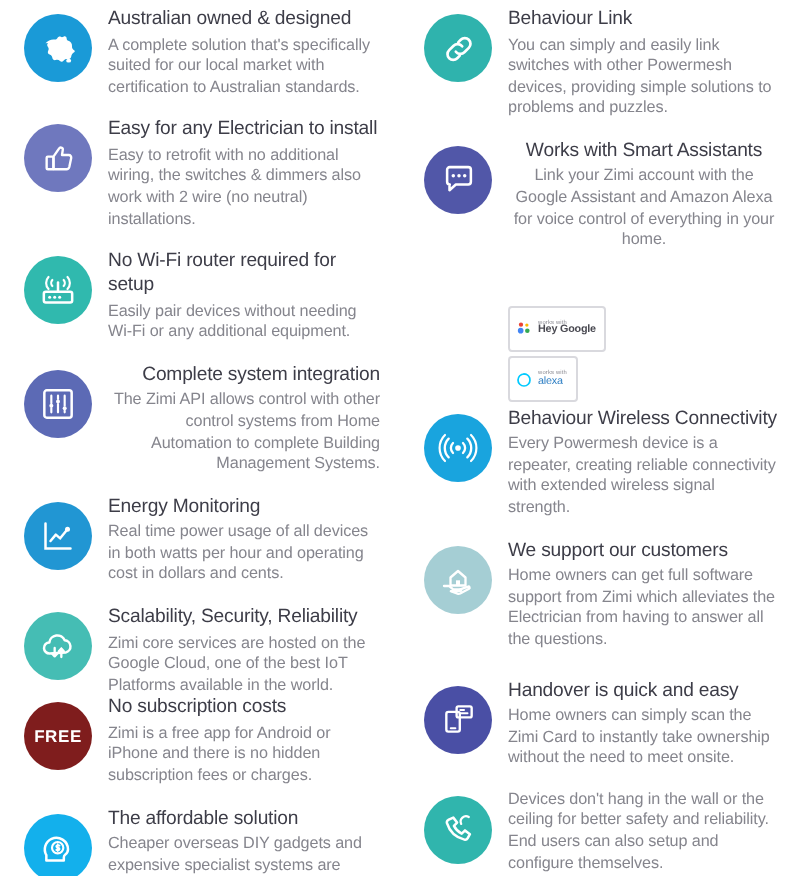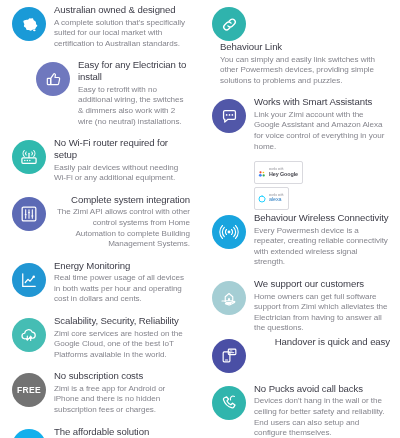--- a/index.html
+++ b/index.html
@@ -101,21 +101,21 @@
           <svg width="20" height="20" viewBox="0 0 24 24">
             <path fill="#fff" d="M4.5 9.2c1.4-1.8 3.6-2.6 5.6-2.3.8.1 1.3-.3 1.6-.9.4-.8 1.3-1.1 2-.7.5.3 1.1.2 1.6-.1.9-.5 1.9.1 1.9 1.1 0 .7.4 1.2 1 1.4 1.4.4 2.3 1.7 2.2 3.1-.1 1.2.4 2 1.3 2.6.5.3.5.9 0 1.2-1 .6-1.6 1.5-1.8 2.6-.2 1-1.1 1.6-2.1 1.4-1-.2-1.9.2-2.5 1-.5.7-1.5.8-2.1.2-.7-.7-1.6-.9-2.5-.6-1 .3-2-.3-2.1-1.3-.1-1-.7-1.7-1.6-2-1-.3-1.4-1.4-.9-2.3.5-.8.4-1.7-.2-2.4-.6-.7-.5-1.7.2-2.2z"></path>
             <ellipse fill="#fff" cx="18.4" cy="19.6" rx="1.5" ry="1.1"></ellipse>
           </svg>
         </div>
         <div class="txt">
           <div class="f-title">Australian owned &amp; designed</div>
           <div class="f-body">A complete solution that's specifically suited for our local market with certification to Australian standards.</div>
         </div>
       </div>
-      <div class="feature" style="margin-bottom: 10px; margin-left: 24px;">
+      <div class="feature" style="margin-bottom: 10px;">
         <div class="icon-wrap" style="background: rgb(111, 120, 190);">
           <svg width="19" height="19" viewBox="0 0 24 24">
             <path fill="none" stroke="#fff" stroke-width="1.5" stroke-linejoin="round" d="M8.5 10.5l3.6-5.2c.3-.5.9-.7 1.4-.5.6.2 1 .8.9 1.4l-.5 3.3h4.3c1 0 1.7.9 1.5 1.9l-1.2 5.7c-.2.8-.9 1.4-1.7 1.4H8.5z"></path>
             <rect fill="none" stroke="#fff" stroke-width="1.5" stroke-linejoin="round" x="4.2" y="10.5" width="4.3" height="8" rx="0.7"></rect>
           </svg>
         </div>
         <div class="txt">
           <div class="f-title">Easy for any Electrician to install</div>
           <div class="f-body">Easy to retrofit with no additional wiring, the switches &amp; dimmers also work with 2 wire (no neutral) installations.</div>
         </div>
@@ -157,34 +157,34 @@
             <path fill="none" stroke="#fff" stroke-width="1.5" stroke-linecap="round" d="M4.5 4.5v15h15"></path>
             <path fill="none" stroke="#fff" stroke-width="1.5" stroke-linecap="round" stroke-linejoin="round" d="M7.5 15l3.2-3.8 2.6 2.2 4.4-5.4"></path>
             <circle fill="#fff" cx="17.7" cy="8" r="1.5"></circle>
           </svg>
         </div>
         <div class="txt">
           <div class="f-title">Energy Monitoring</div>
           <div class="f-body">Real time power usage of all devices in both watts per hour and operating cost in dollars and cents.</div>
         </div>
       </div>
-      <div class="feature" style="margin-bottom: 10px;">
+      <div class="feature" style="">
         <div class="icon-wrap" style="background: rgb(69, 189, 180);">
           <svg width="20" height="20" viewBox="0 0 24 24">
             <path fill="none" stroke="#fff" stroke-width="1.5" stroke-linejoin="round" d="M7 16.5a3.3 3.3 0 01-.2-6.6 4.8 4.8 0 019.2-1.3 3.7 3.7 0 01.6 7.3z"></path>
             <path fill="none" stroke="#fff" stroke-width="1.4" stroke-linecap="round" stroke-linejoin="round" d="M10 13.2v5M10 18.2l-1.5-1.6M10 18.2l1.5-1.6M14 18.6v-5M14 13.6l-1.5 1.6M14 13.6l1.5 1.6"></path>
           </svg>
         </div>
         <div class="txt">
           <div class="f-title">Scalability, Security, Reliability</div>
           <div class="f-body">Zimi core services are hosted on the Google Cloud, one of the best IoT Platforms available in the world.</div>
         </div>
       </div>
       <div class="feature" style="margin-bottom: 10px;">
-        <div class="icon-wrap" style="background: #737373;">
+        <div class="icon-wrap" style="background: #7f1d1d;">
           <span class="free-txt">FREE</span>
         </div>
         <div class="txt">
           <div class="f-title">No subscription costs</div>
           <div class="f-body">Zimi is a free app for Android or iPhone and there is no hidden subscription fees or charges.</div>
         </div>
       </div>
       <div class="feature" style="margin-bottom: 10px;">
         <div class="icon-wrap" style="background: rgb(19, 176, 236);">
           <svg width="20" height="20" viewBox="0 0 24 24">
@@ -193,33 +193,33 @@
             <path fill="none" stroke="#fff" stroke-width="1.2" stroke-linecap="round" d="M11.8 9.8v4M12.9 10.6c-.4-.4-1.9-.5-1.9.5s1.9.5 1.9 1.5c0 .9-1.5.9-1.9.5"></path>
           </svg>
         </div>
         <div class="txt">
           <div class="f-title">The affordable solution</div>
           <div class="f-body">Cheaper overseas DIY gadgets and expensive specialist systems are creating demand for a reliable and scalable smart home solution.</div>
         </div>
       </div>
     </div>
   <div class="col" id="col-right" style="justify-content: flex-start;">
-      <div class="feature" style="margin-bottom: 10px; flex-direction: column;">
+      <div class="feature" style="margin-bottom: 10px;">
         <div class="icon-wrap" style="background: rgb(47, 179, 173);">
           <svg width="19" height="19" viewBox="0 0 24 24">
             <path fill="none" stroke="#fff" stroke-width="1.7" stroke-linecap="round" d="M10 13.7a3.6 3.6 0 005.4.4l2.8-2.8a3.6 3.6 0 00-5.1-5.1l-1.6 1.6"></path>
             <path fill="none" stroke="#fff" stroke-width="1.7" stroke-linecap="round" d="M14 10.3a3.6 3.6 0 00-5.4-.4l-2.8 2.8a3.6 3.6 0 005.1 5.1l1.6-1.6"></path>
           </svg>
         </div>
         <div class="txt">
           <div class="f-title">Behaviour Link</div>
           <div class="f-body">You can simply and easily link switches with other Powermesh devices, providing simple solutions to problems and puzzles.</div>
         </div>
       </div>
-      <div class="feature" style="margin-bottom: 6px;">
+      <div class="feature" style="margin-bottom: 24px; text-align: center;">
         <div class="icon-wrap" style="background: rgb(81, 87, 168);">
           <svg width="19" height="19" viewBox="0 0 24 24">
             <path fill="none" stroke="#fff" stroke-width="1.6" stroke-linejoin="round" d="M4.5 6.2A1.7 1.7 0 016.2 4.5h11.6a1.7 1.7 0 011.7 1.7v7.6a1.7 1.7 0 01-1.7 1.7H10l-4 3.6v-3.6H6.2a1.7 1.7 0 01-1.7-1.7z"></path>
             <circle fill="#fff" cx="8.4" cy="10" r="1.1"></circle>
             <circle fill="#fff" cx="12" cy="10" r="1.1"></circle>
             <circle fill="#fff" cx="15.6" cy="10" r="1.1"></circle>
           </svg>
         </div>
         <div class="txt">
           <div class="f-title">Works with Smart Assistants</div>
@@ -254,21 +254,21 @@
             <circle fill="#fff" cx="12" cy="12" r="1.7"></circle>
             <path fill="none" stroke="#fff" stroke-width="1.4" stroke-linecap="round" d="M9 9a4.2 4.2 0 000 6M15 9a4.2 4.2 0 010 6M6.4 6.4a7.9 7.9 0 000 11.2M17.6 6.4a7.9 7.9 0 010 11.2"></path>
             <path fill="none" stroke="#fff" stroke-width="1.3" stroke-linecap="round" d="M4.2 4.2a11 11 0 000 15.6M19.8 4.2a11 11 0 010 15.6"></path>
           </svg>
         </div>
         <div class="txt">
           <div class="f-title">Behaviour Wireless Connectivity</div>
           <div class="f-body">Every Powermesh device is a repeater, creating reliable connectivity with extended wireless signal strength.</div>
         </div>
       </div>
-      <div class="feature" style="margin-bottom: 2px;">
+      <div class="feature" style="margin-bottom: 14px;">
         <div class="icon-wrap" style="background: rgb(165, 206, 212);">
           <svg width="20" height="20" viewBox="0 0 24 24">
             <path fill="none" stroke="#fff" stroke-width="1.4" stroke-linejoin="round" d="M7.5 10.5L12 6.6l4.5 3.9v4.8h-9z"></path>
             <path fill="#fff" d="M10.8 12.2h2.4v3.1h-2.4z"></path>
             <path fill="none" stroke="#fff" stroke-width="1.4" stroke-linecap="round" stroke-linejoin="round" d="M3.6 15.6h3.1l2.4 2h4.3c.7 0 .7 1.1 0 1.1H8.3"></path>
             <path fill="none" stroke="#fff" stroke-width="1.4" stroke-linecap="round" d="M13.4 17.6l4.6-1.6c.8-.3 1.4.8.6 1.3l-5.3 2.8c-.6.3-1 .3-1.6.1l-4-1.5"></path>
           </svg>
         </div>
         <div class="txt">
           <div class="f-title">We support our customers</div>
@@ -279,28 +279,28 @@
         <div class="icon-wrap" style="background: rgb(74, 79, 165);">
           <svg width="19" height="19" viewBox="0 0 24 24">
             <rect fill="none" stroke="#fff" stroke-width="1.5" x="4" y="7.5" width="8.5" height="12.5" rx="1.3"></rect>
             <path fill="none" stroke="#fff" stroke-width="1.3" stroke-linecap="round" d="M6.8 17.8h2.9"></path>
             <rect fill="none" stroke="#fff" stroke-width="1.5" x="10.5" y="4" width="9.5" height="7" rx="1.1"></rect>
             <path fill="none" stroke="#fff" stroke-width="1.2" stroke-linecap="round" d="M12.8 6.3h2.4M12.8 8.4h4.6"></path>
           </svg>
         </div>
         <div class="txt">
           <div class="f-title">Handover is quick and easy</div>
+          <div class="f-body">Home owners can simply scan the Zimi Card to instantly take ownership without the need to meet onsite.</div>
         </div>
       </div>
       <div class="feature" style="margin-bottom: 10px;">
         <div class="icon-wrap" style="background: rgb(48, 181, 173);">
           <svg width="19" height="19" viewBox="0 0 24 24">
             <path fill="none" stroke="#fff" stroke-width="1.6" stroke-linejoin="round" d="M8.4 4.8l2.4 3.1-2 2.1a11 11 0 004.9 4.9l2.1-2 3.1 2.4-1.5 2.6c-.4.7-1.2 1-2 .8A15.5 15.5 0 014.4 8.3c-.2-.8.1-1.6.8-2z"></path>
             <path fill="none" stroke="#fff" stroke-width="1.4" stroke-linecap="round" d="M13.4 8.8a3.4 3.4 0 014.8-4.4"></path>
           </svg>
         </div>
         <div class="txt">
-          <div class="f-title">No Pucks avoid call backs</div>
           <div class="f-body">Devices don't hang in the wall or the ceiling for better safety and reliability. End users can also setup and configure themselves.</div>
         </div>
       </div>
     </div>
 </div>
 
 </body></html>

